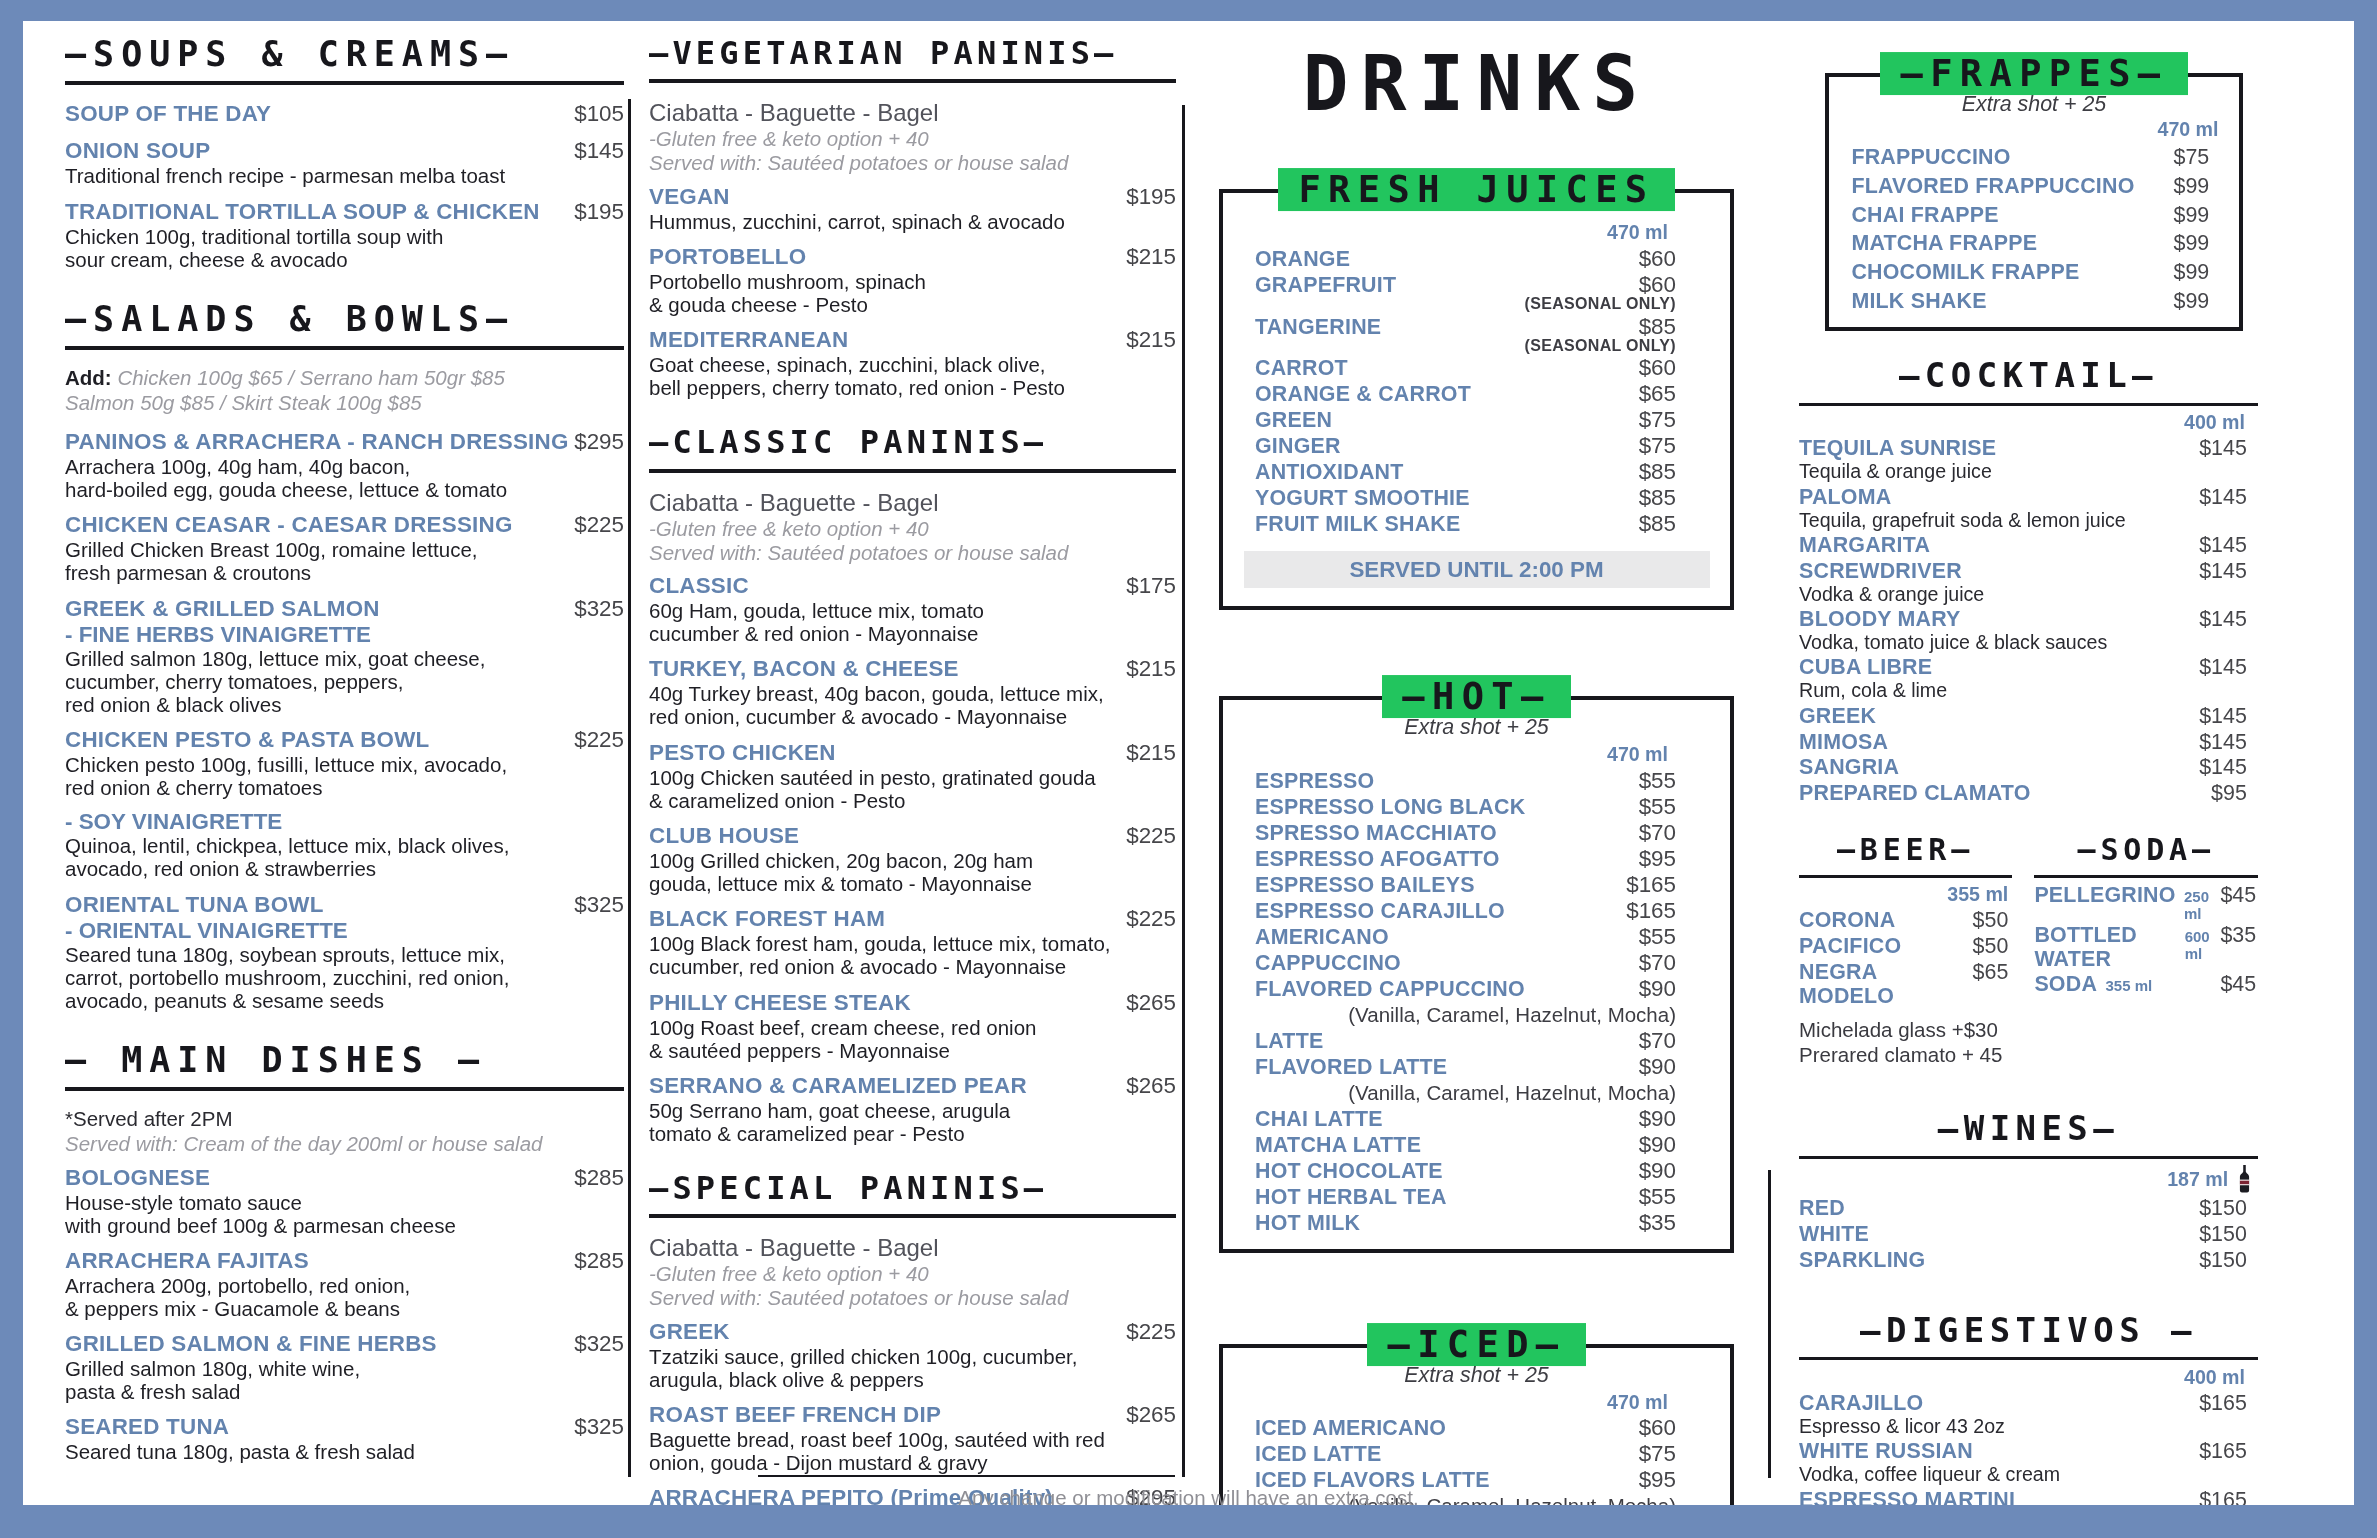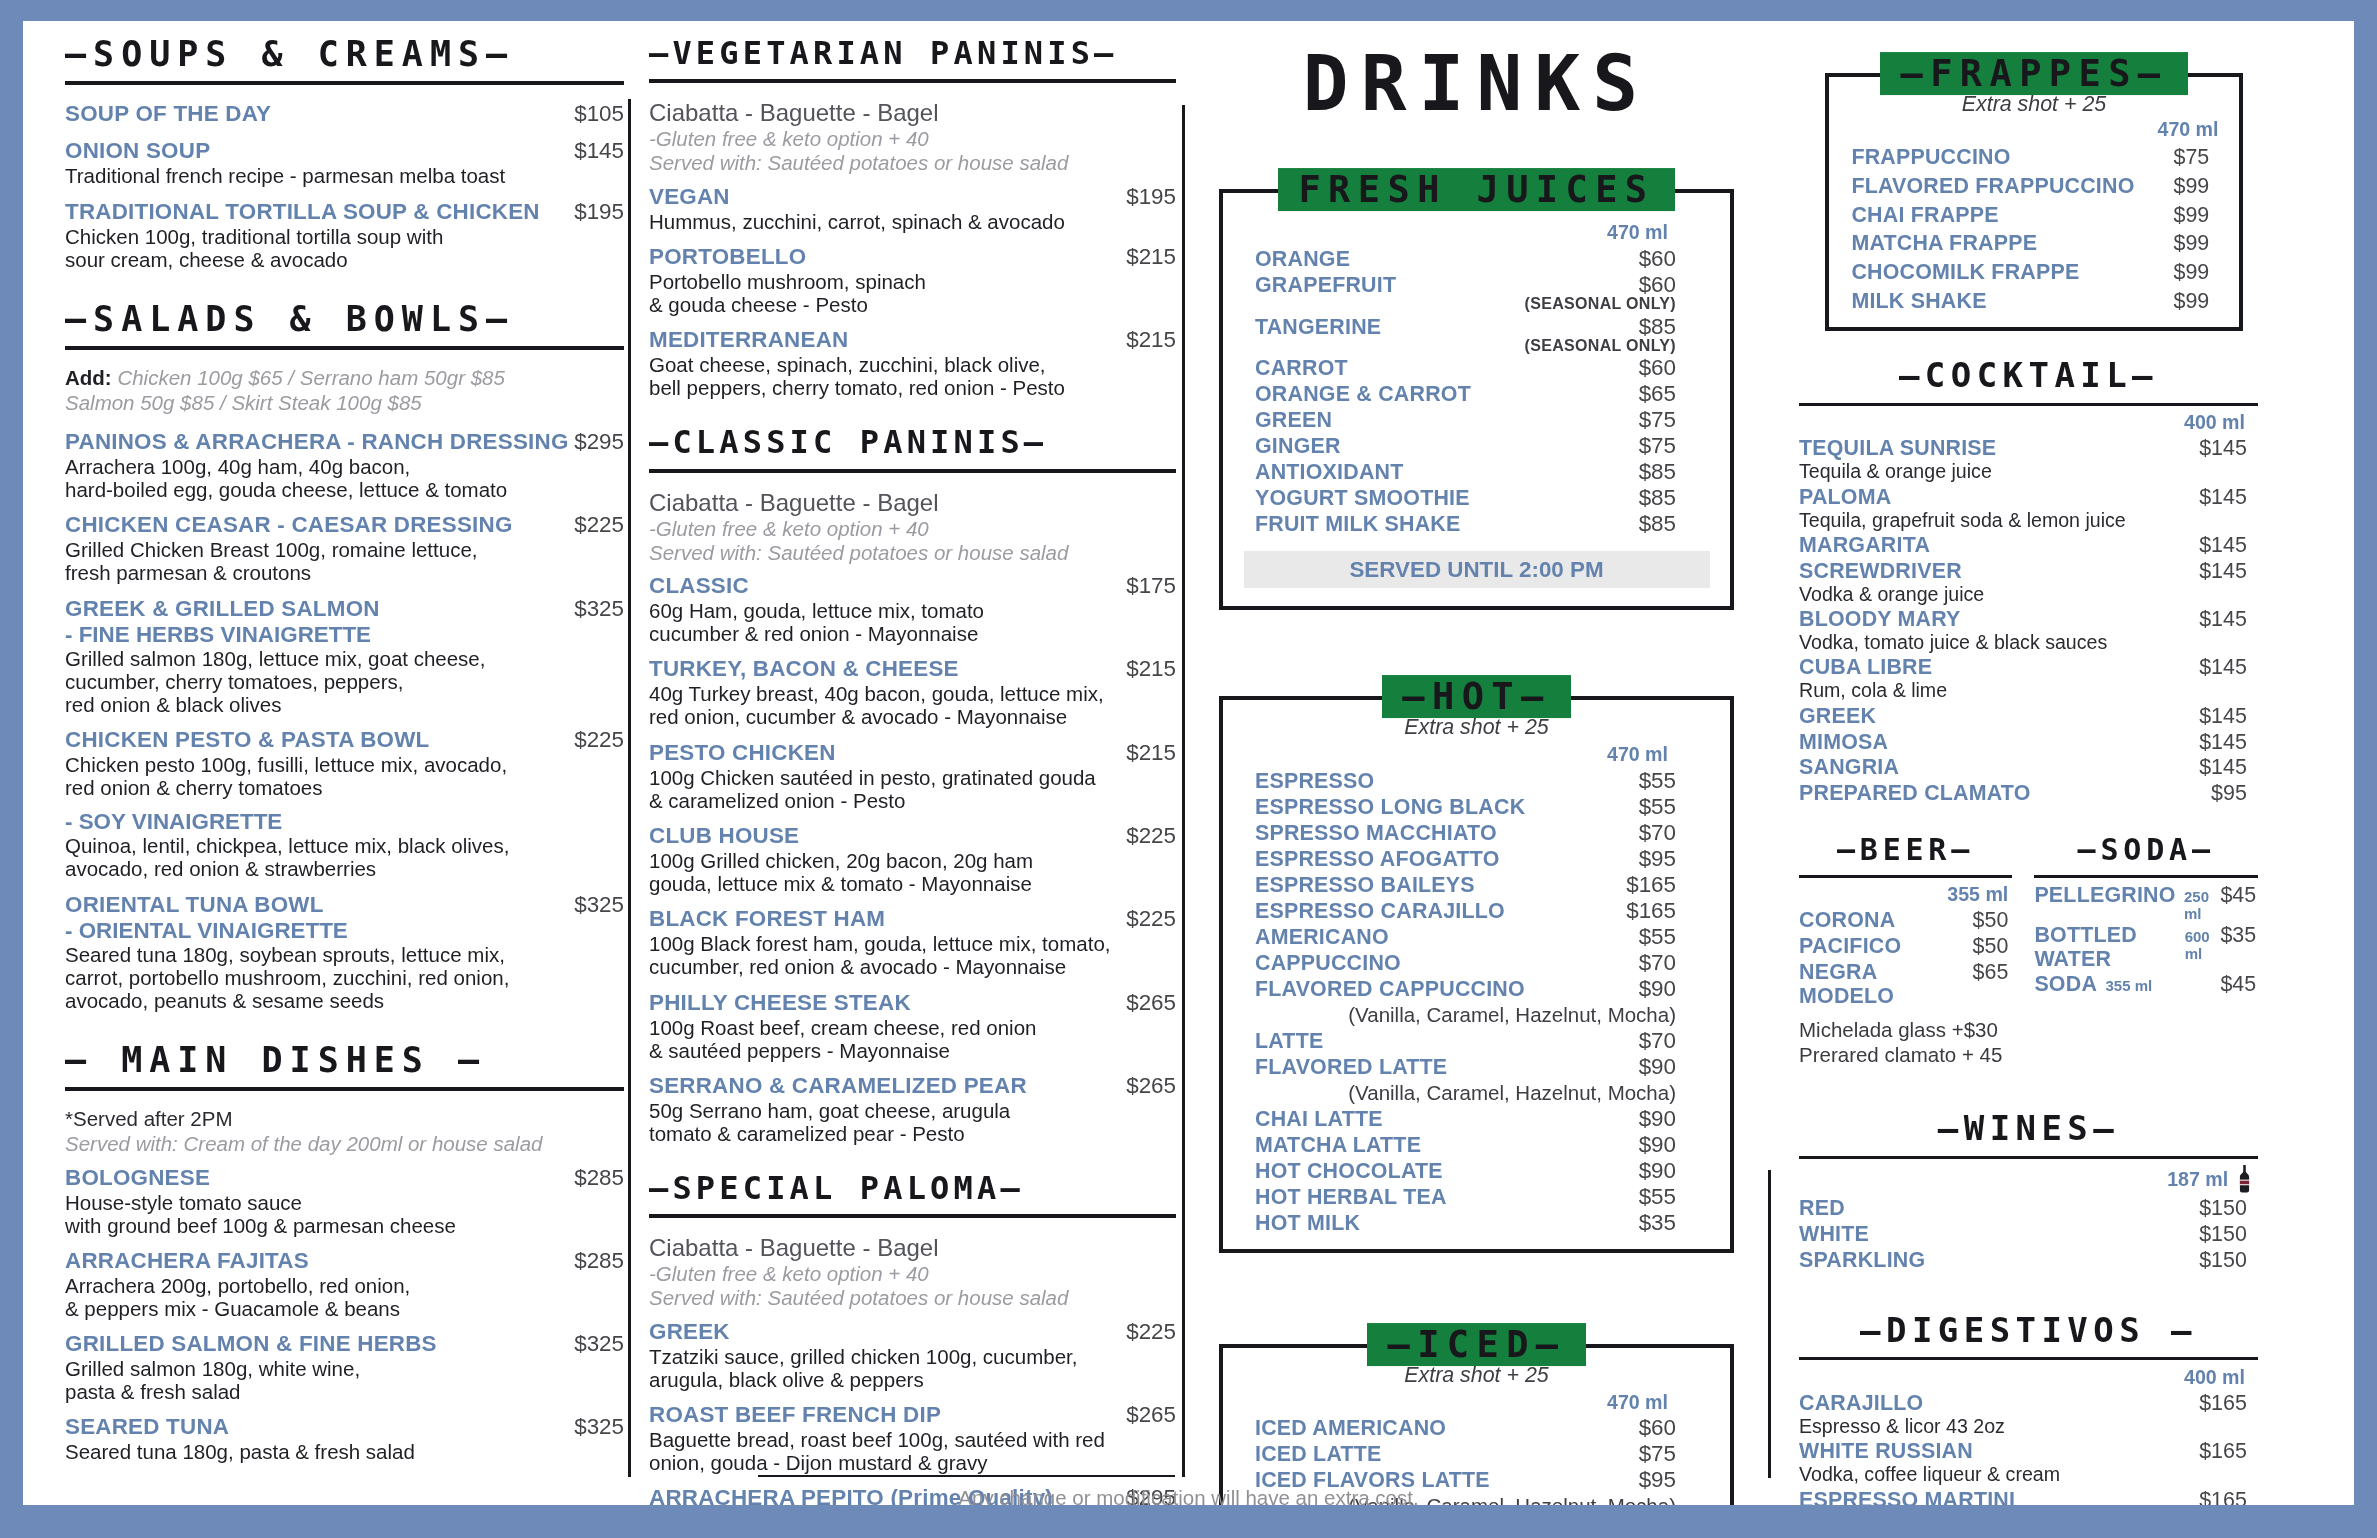--- a/index.html
+++ b/index.html
@@ -60,21 +60,21 @@
   .note2{font-size:20.5px;color:var(--muted);font-style:italic;line-height:25px;margin-bottom:7.5px;}
   .bread{font-size:24px;color:var(--mutedDark);line-height:29px;}
   .opt,.served{font-size:20.5px;color:var(--muted);font-style:italic;line-height:24px;}
   .served{margin-bottom:7.5px;}
 
   
   .drinks-title{font-family:"DejaVu Sans Mono",monospace;font-weight:700;font-size:76px;letter-spacing:.16em;
                 color:var(--ink);text-align:center;line-height:80px;margin:16px 0 0;}
   .box{border:4.7px solid var(--ink);margin-top:65px;padding-bottom:11.2px;}
   .bt-wrap{height:0;text-align:center;}
-  .box-title{display:inline-block;background:#15803d;padding:0 20.5px;transform:translateY(-58%);
+  .box-title{display:inline-block;background:#22c55e;padding:0 20.5px;transform:translateY(-58%);
              font-family:"DejaVu Sans Mono",monospace;font-weight:700;font-size:37px;letter-spacing:.2em;color:var(--ink);white-space:nowrap;}
   .box-sub{text-align:center;font-style:italic;font-size:21.4px;color:var(--noteDark);margin-top:15px;line-height:24px;}
   .size-label{text-align:right;font-size:19.6px;font-weight:700;color:var(--blue);}
   .box .size-label{padding-right:62px;margin-top:3.7px;}
   .box.juices .size-label{margin-top:28px;}
   .box .items{padding:1.9px 54px 1.9px 32px;text-align:right;}
   .drink .mi{margin-bottom:0;}
   .drink .mi-name{font-size:21.4px;line-height:25px;}
   .drink .mi-price{font-size:22.4px;}
   .juices .drink .mi-name{line-height:24px;}
@@ -350,21 +350,21 @@
               <span class="mi-name">SERRANO &amp; CARAMELIZED PEAR</span>
               <span class="mi-sp"></span>
               <span class="mi-price">$265</span>
             </div>
             <div class="mi-desc">50g Serrano ham, goat cheese, arugula</div>
             <div class="mi-desc">tomato &amp; caramelized pear - Pesto</div>
           </div>
         </div>
     </section>
     <section>
-      <h2 class="sec">–SPECIAL PALOMA–</h2>
+      <h2 class="sec">–SPECIAL PANINIS–</h2>
       <div class="bread">Ciabatta - Baguette - Bagel</div>
       <div class="opt">-Gluten free &amp; keto option + 40</div>
       <div class="served">Served with: Sautéed potatoes or house salad</div>
       <div class="items food">
           <div class="mi">
             <div class="mi-head">
               <span class="mi-name">GREEK</span>
               <span class="mi-sp"></span>
               <span class="mi-price">$225</span>
             </div>

